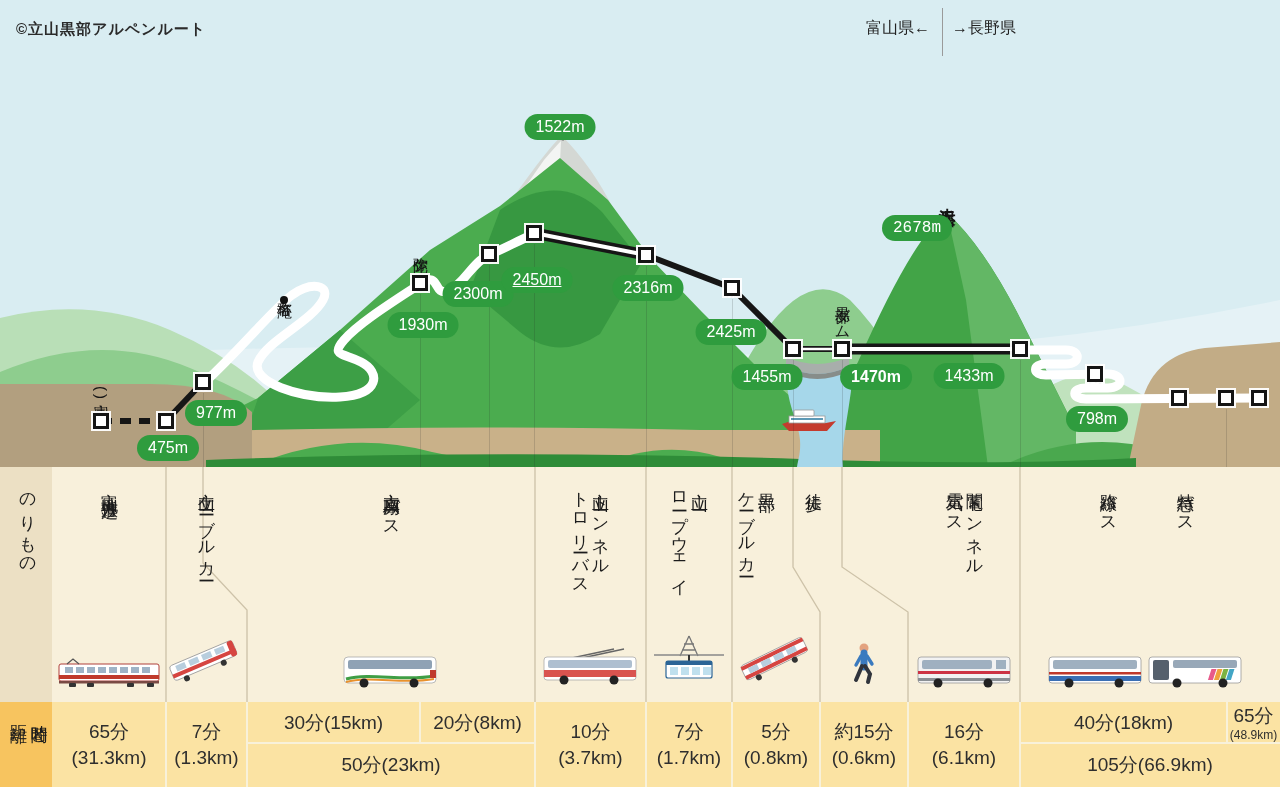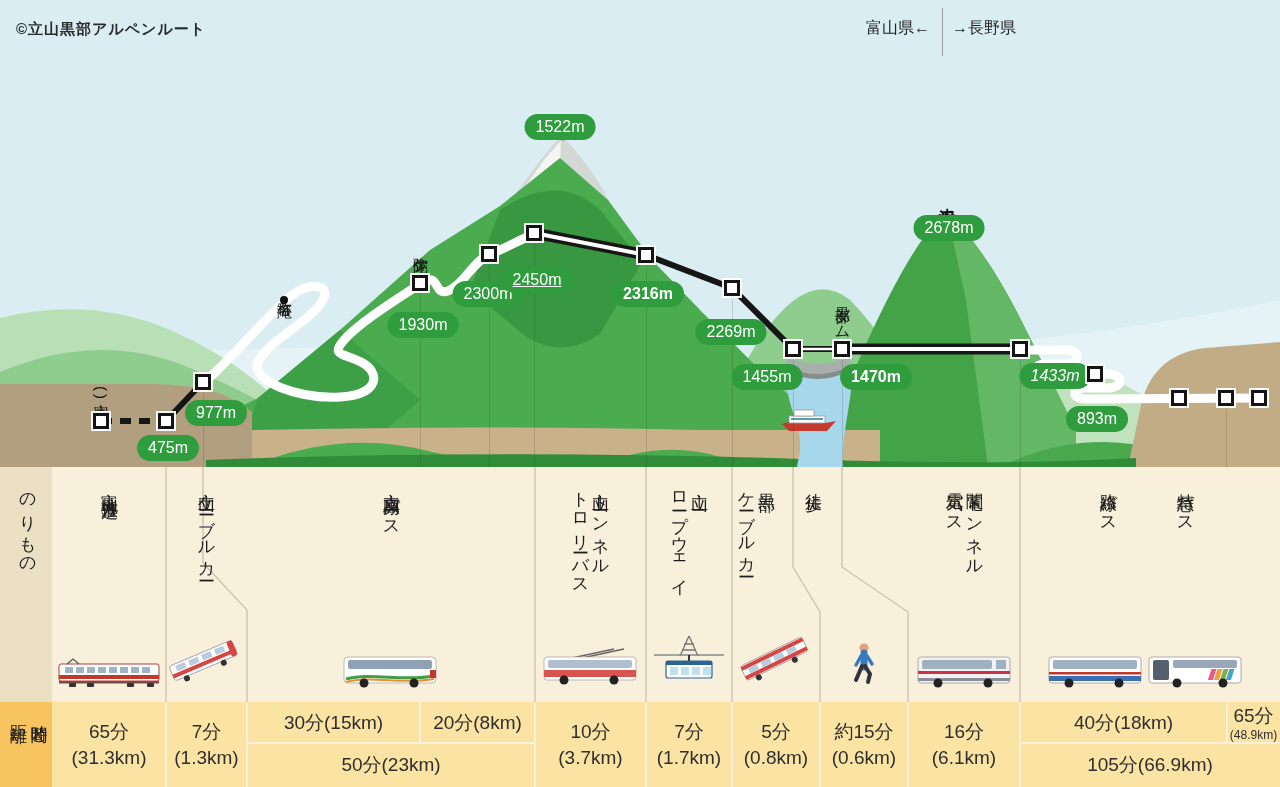--- a/index.html
+++ b/index.html
@@ -144,59 +144,59 @@
       <div class="vlabel" style="left: 203px; top: 366px;">美女平</div>
       <div class="station-sq" style="left: 203px; top: 382px;"></div>
       <div class="pill" style="left: 216px; top: 413px;">977m</div>
       <div class="guide" style="left: 420px; top: 294px; height: 173px;"></div>
       <div class="vlabel" style="left: 420px; top: 267px;">弥陀ケ原</div>
       <div class="station-sq" style="left: 420px; top: 283px;"></div>
       <div class="pill" style="left: 423px; top: 325px;">1930m</div>
       <div class="guide" style="left: 489px; top: 265px; height: 202px;"></div>
       <div class="vlabel" style="left: 489px; top: 238px;">天狗平</div>
       <div class="station-sq" style="left: 489px; top: 254px;"></div>
-      <div class="pill" style="left: 488px; top: 294px;">2300m</div>
+      <div class="pill" style="left: 478px; top: 294px;">2300m</div>
       <div class="guide" style="left: 534px; top: 244px; height: 223px;"></div>
       <div class="vlabel" style="left: 534px; top: 217px;">立山室堂</div>
       <div class="station-sq" style="left: 534px; top: 233px;"></div>
       <div class="pill" style="left: 537px; top: 280px; text-decoration: underline;">2450m</div>
       <div class="guide" style="left: 646px; top: 266px; height: 201px;"></div>
       <div class="vlabel" style="left: 646px; top: 239px;">大観峰</div>
       <div class="station-sq" style="left: 646px; top: 255px;"></div>
-      <div class="pill" style="left: 648px; top: 294px; font-weight: bold;">2316m</div>
+      <div class="pill" style="left: 648px; top: 288px;">2316m</div>
       <div class="guide" style="left: 732px; top: 299px; height: 168px;"></div>
       <div class="vlabel" style="left: 732px; top: 272px;">黒部平</div>
       <div class="station-sq" style="left: 732px; top: 288px;"></div>
-      <div class="pill" style="left: 731px; top: 332px;">2269m</div>
+      <div class="pill" style="left: 731px; top: 332px;">2425m</div>
       <div class="guide" style="left: 793px; top: 360px; height: 107px;"></div>
       <div class="vlabel" style="left: 793px; top: 333px;">黒部湖</div>
       <div class="station-sq" style="left: 793px; top: 349px;"></div>
       <div class="pill" style="left: 767px; top: 377px;">1455m</div>
       <div class="guide" style="left: 842px; top: 360px; height: 107px;"></div>
       <div class="vlabel" style="left: 842px; top: 333px;">黒部ダム</div>
       <div class="station-sq" style="left: 842px; top: 349px;"></div>
       <div class="pill" style="left: 876px; top: 377px; font-weight: bold;">1470m</div>
       <div class="guide" style="left: 1020px; top: 360px; height: 107px;"></div>
       <div class="vlabel" style="left: 1020px; top: 333px;">扇沢</div>
       <div class="station-sq" style="left: 1020px; top: 349px;"></div>
-      <div class="pill" style="left: 1055px; top: 376px; font-style: italic;">1433m</div>
+      <div class="pill" style="left: 969px; top: 376px;">1433m</div>
       <div class="vlabel" style="left: 1095px; top: 358px;">日向山高原</div>
       <div class="station-sq" style="left: 1095px; top: 374px;"></div>
-      <div class="pill" style="left: 1097px; top: 419px;">893m</div>
+      <div class="pill" style="left: 1097px; top: 419px;">798m</div>
       <div class="vlabel" style="left: 1179px; top: 382px;">大町温泉郷</div>
       <div class="station-sq" style="left: 1179px; top: 398px;"></div>
       <div class="guide" style="left: 1226px; top: 409px; height: 58px;"></div>
       <div class="vlabel" style="left: 1226px; top: 382px;">信濃大町</div>
       <div class="station-sq" style="left: 1226px; top: 398px;"></div>
       <div class="vlabel" style="left: 1259px; top: 382px;">長野</div>
       <div class="station-sq" style="left: 1259px; top: 398px;"></div>
       <div class="vlabel peak-label" style="left: 557px; top: 110px;">立山</div>
       <div class="pill" style="left: 560px; top: 127px;">1522m</div>
       <div class="vlabel peak-label" style="left: 947px; top: 197px;">赤沢岳</div>
-      <div class="pill" style="left: 949px; top: 228px;">2678m</div>
+      <div class="pill" style="left: 917px; top: 228px; font-family: Liberation Mono, monospace;">2678m</div>
       <div class="vlabel" style="left: 284px; top: 292px;">称名滝</div>
       <div class="falls-dot" style="left: 284px; top: 300px;"></div>
       <div class="col-label" style="left: 109px; top: 480px;">富山地方鉄道</div>
       <div class="veh" style="left: 109px; top: 690px;">
         <svg width="104" height="34" viewBox="0 0 104 34">
           <rect x="2" y="8" width="100" height="17" rx="2" fill="#ffffff" stroke="#b0413a" stroke-width="1"></rect>
           <rect x="2" y="19" width="100" height="4" fill="#c0392b"></rect>
           <g fill="#9fb3c6">
             <rect x="8" y="11" width="8" height="6"></rect>
             <rect x="19" y="11" width="8" height="6"></rect>

